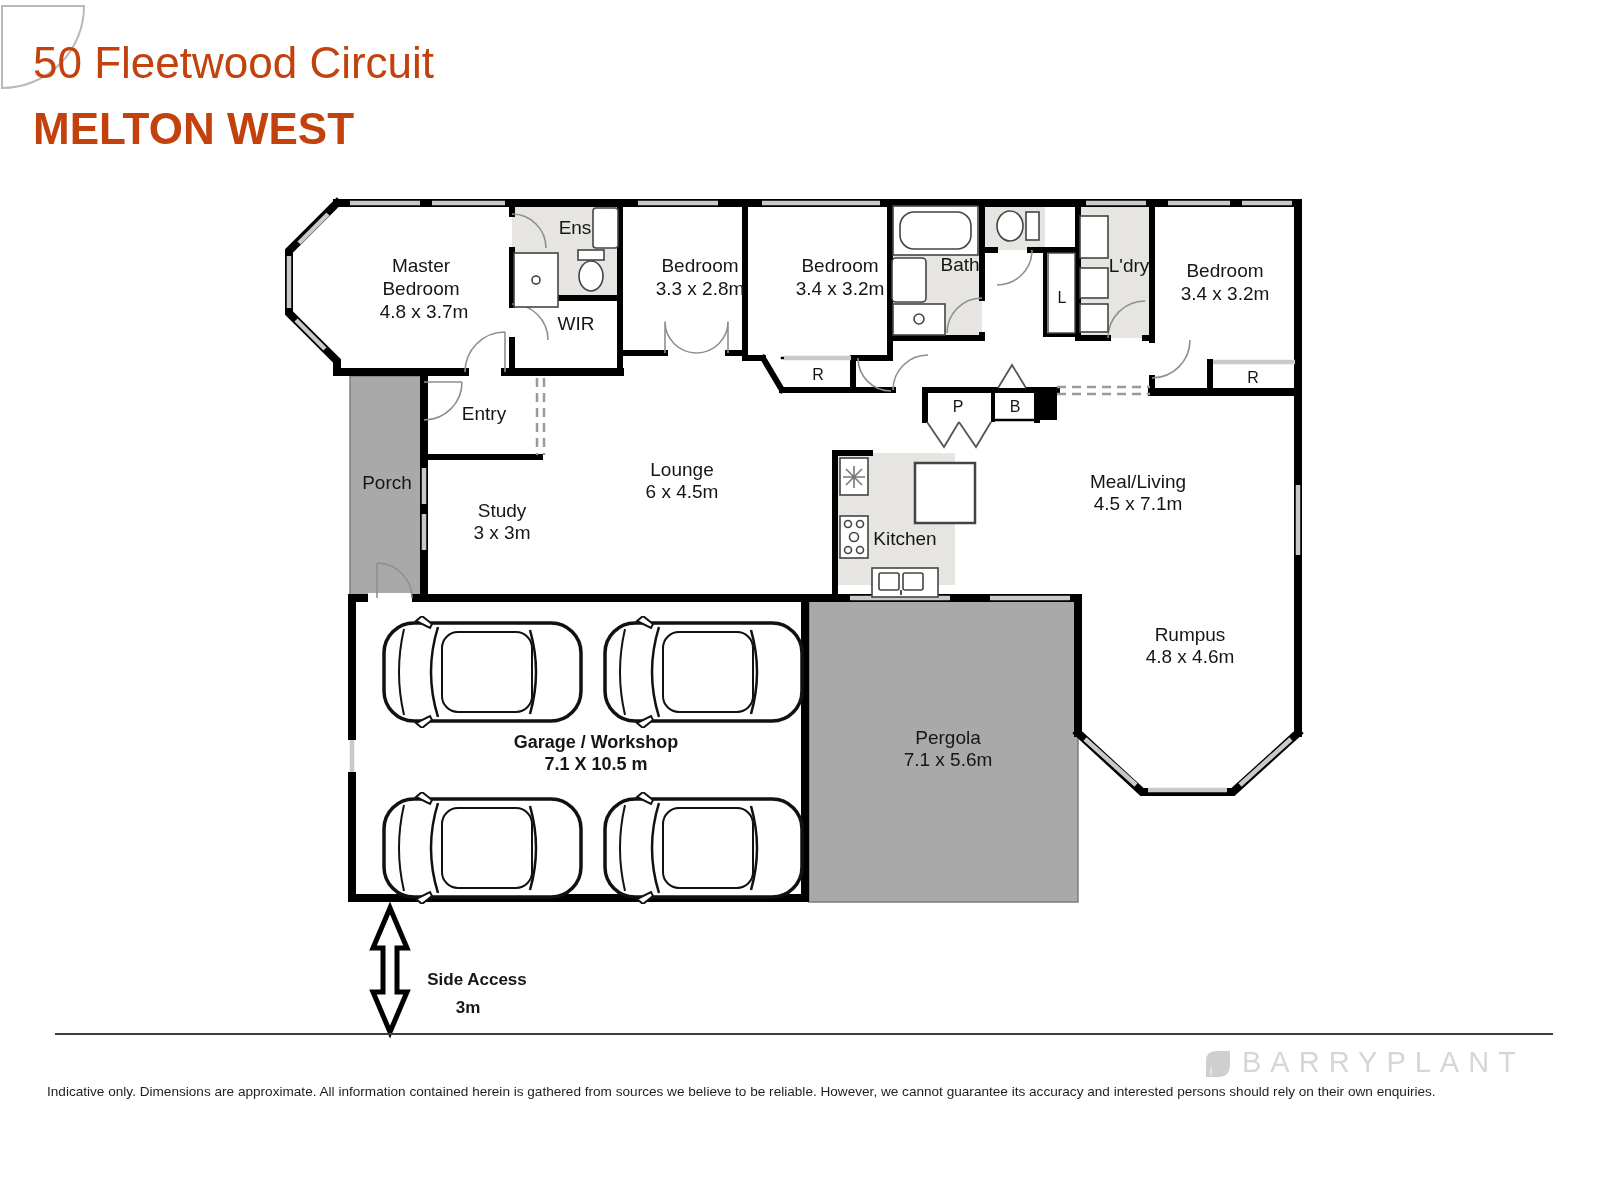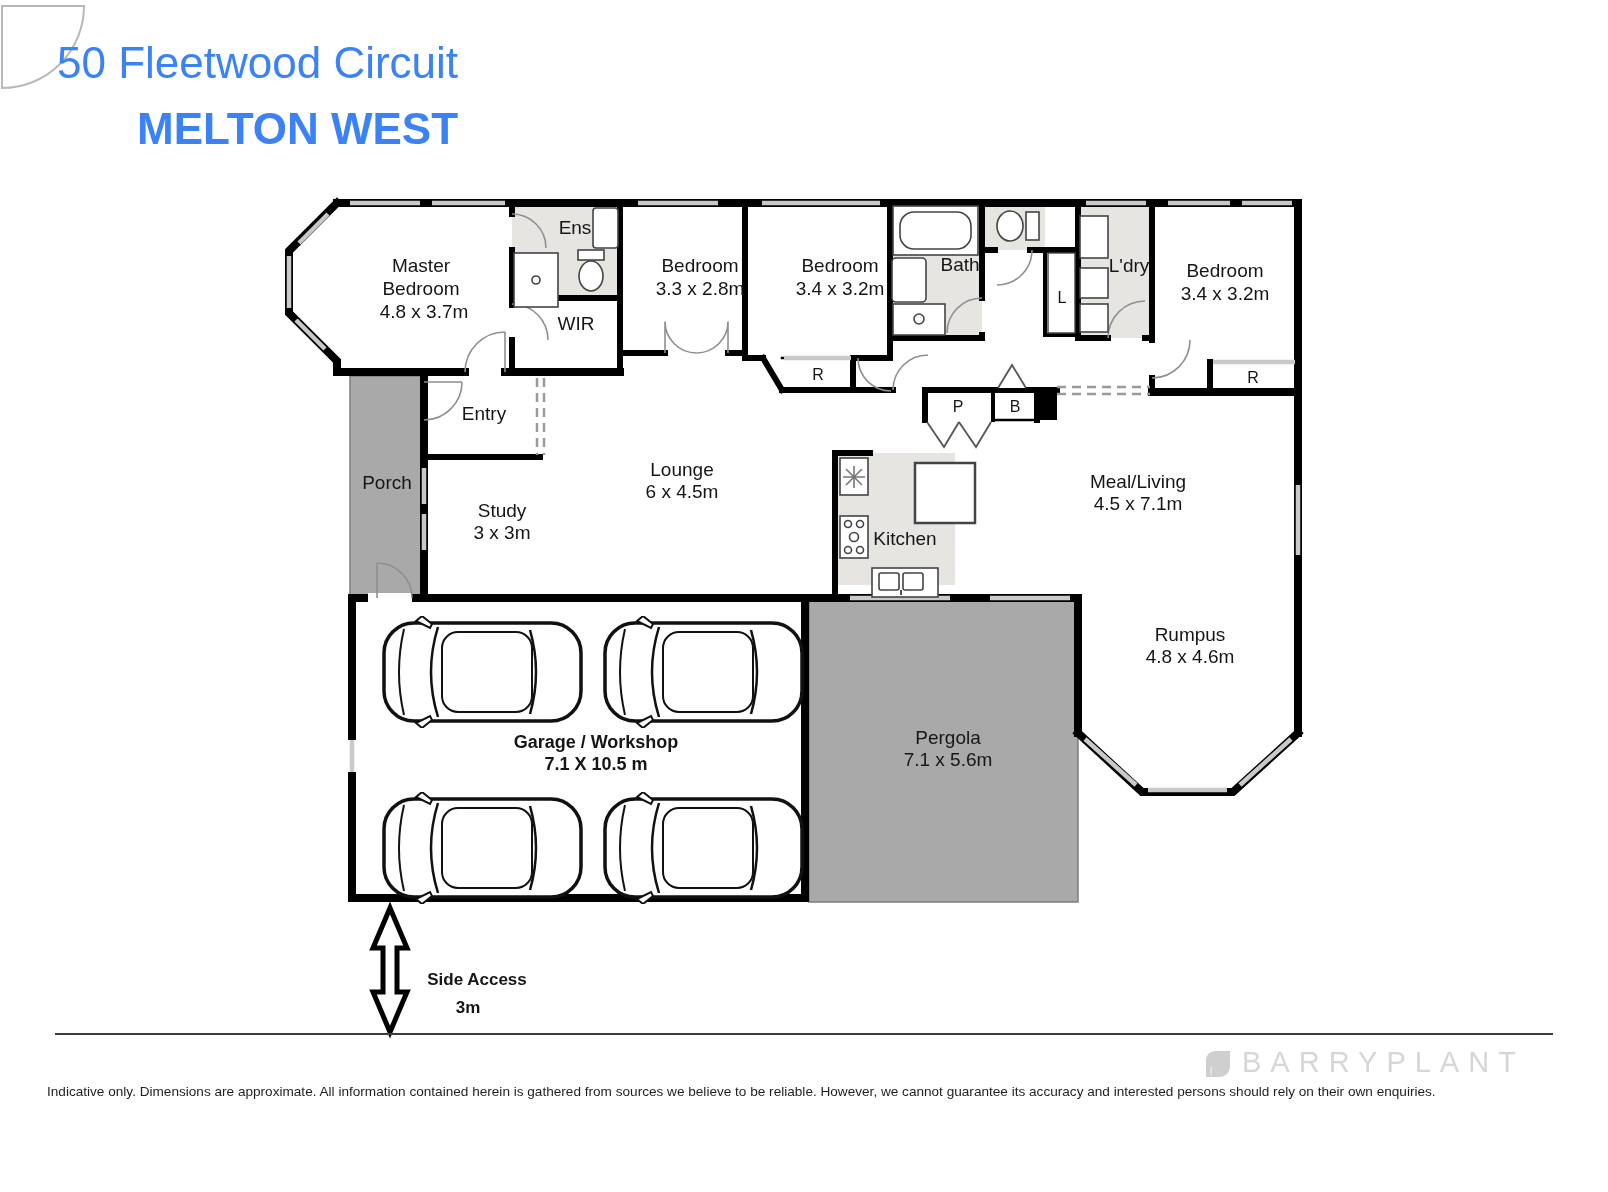--- a/index.html
+++ b/index.html
@@ -1,17 +1,17 @@
 <!DOCTYPE html>
 <html><head>
 <meta charset="utf-8">
 <style>
   html,body{margin:0;padding:0;background:#fff;}
   body{width:1608px;height:1192px;position:relative;font-family:"Liberation Sans",sans-serif;overflow:hidden;}
-  .header{position:absolute;left:57px;top:38px;color:#3b82f6;text-align:right;}
+  .header{position:absolute;left:33px;top:38px;color:#c2410c;}
   .header .addr{font-size:44px;font-weight:500;letter-spacing:0;}
   .header .suburb{font-size:44px;font-weight:800;margin-top:16px;letter-spacing:0;}
   .plan-svg{position:absolute;left:0;top:0;}
   .footer-rule{position:absolute;left:55px;top:1033px;width:1498px;border-top:2px solid #3c3c3c;}
   .disclaimer{position:absolute;left:47px;top:1044px;width:1470px;font-size:13.6px;color:#1f1f1f;z-index:2;margin-top:40px;}
   .brand{position:absolute;left:1202px;top:1046px;display:flex;align-items:center;z-index:1;}
   .brand .brand-text{font-size:29px;font-weight:400;letter-spacing:9px;color:#d6d6d6;margin-left:8px;white-space:nowrap;}
   .page-curl{position:absolute;left:0;top:0;}
   svg text{font-family:"Liberation Sans",sans-serif;fill:#161616;}
   .rlabel{font-size:19px;}

